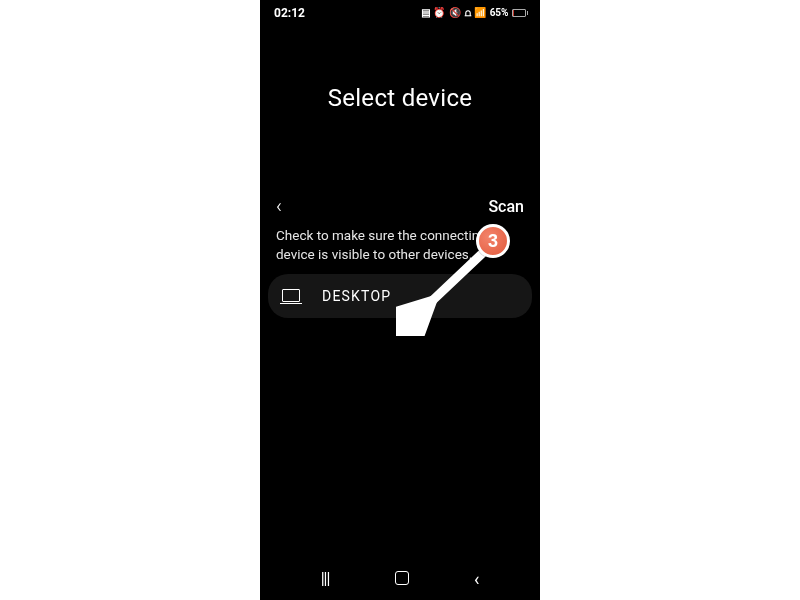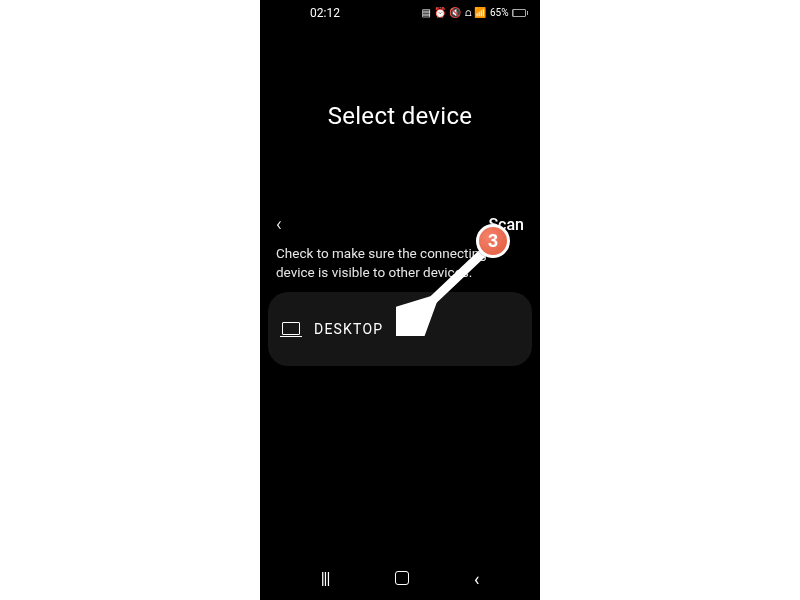--- a/index.html
+++ b/index.html
@@ -20,35 +20,34 @@
       overflow: hidden;
       color: #fff;
     }
     .status-bar {
       display: flex;
       justify-content: space-between;
       align-items: center;
       padding: 4px 12px 0 14px;
       height: 22px;
       font-size: 12px;
-      font-weight: 400;
-      margin-left: 36px;
+      font-weight: 700;
     }
     .status-icons {
       display: flex;
       align-items: center;
       gap: 3px;
       font-size: 10px;
     }
     .status-icons span { line-height: 1; }
     .title {
       text-align: center;
       font-size: 24px;
       font-weight: 400;
-      margin-top: 80px;
+      margin-top: 62px;
       letter-spacing: 0.3px;
     }
     .subheader {
       display: flex;
       justify-content: space-between;
       align-items: center;
       padding: 0 16px;
       margin-top: 84px;
       font-size: 16px;
     }
@@ -68,24 +67,24 @@
     .section-label {
       padding: 0 16px;
       font-size: 12px;
       color: #8a8a8a;
       margin-top: 28px;
     }
     .device-item {
       margin: 10px 8px 0 8px;
       background: #161616;
       border-radius: 20px;
-      padding: 29px 14px;
-      display: flex;
-      align-items: center;
-      gap: 14px;
+      padding: 14px 14px;
+      display: flex;
+      align-items: center;
+      gap: 22px;
     }
     .device-icon {
       width: 18px; height: 13px;
       border: 1.5px solid #fff;
       border-radius: 1px;
       position: relative;
     }
     .device-icon::after {
       content: "";
       position: absolute;

